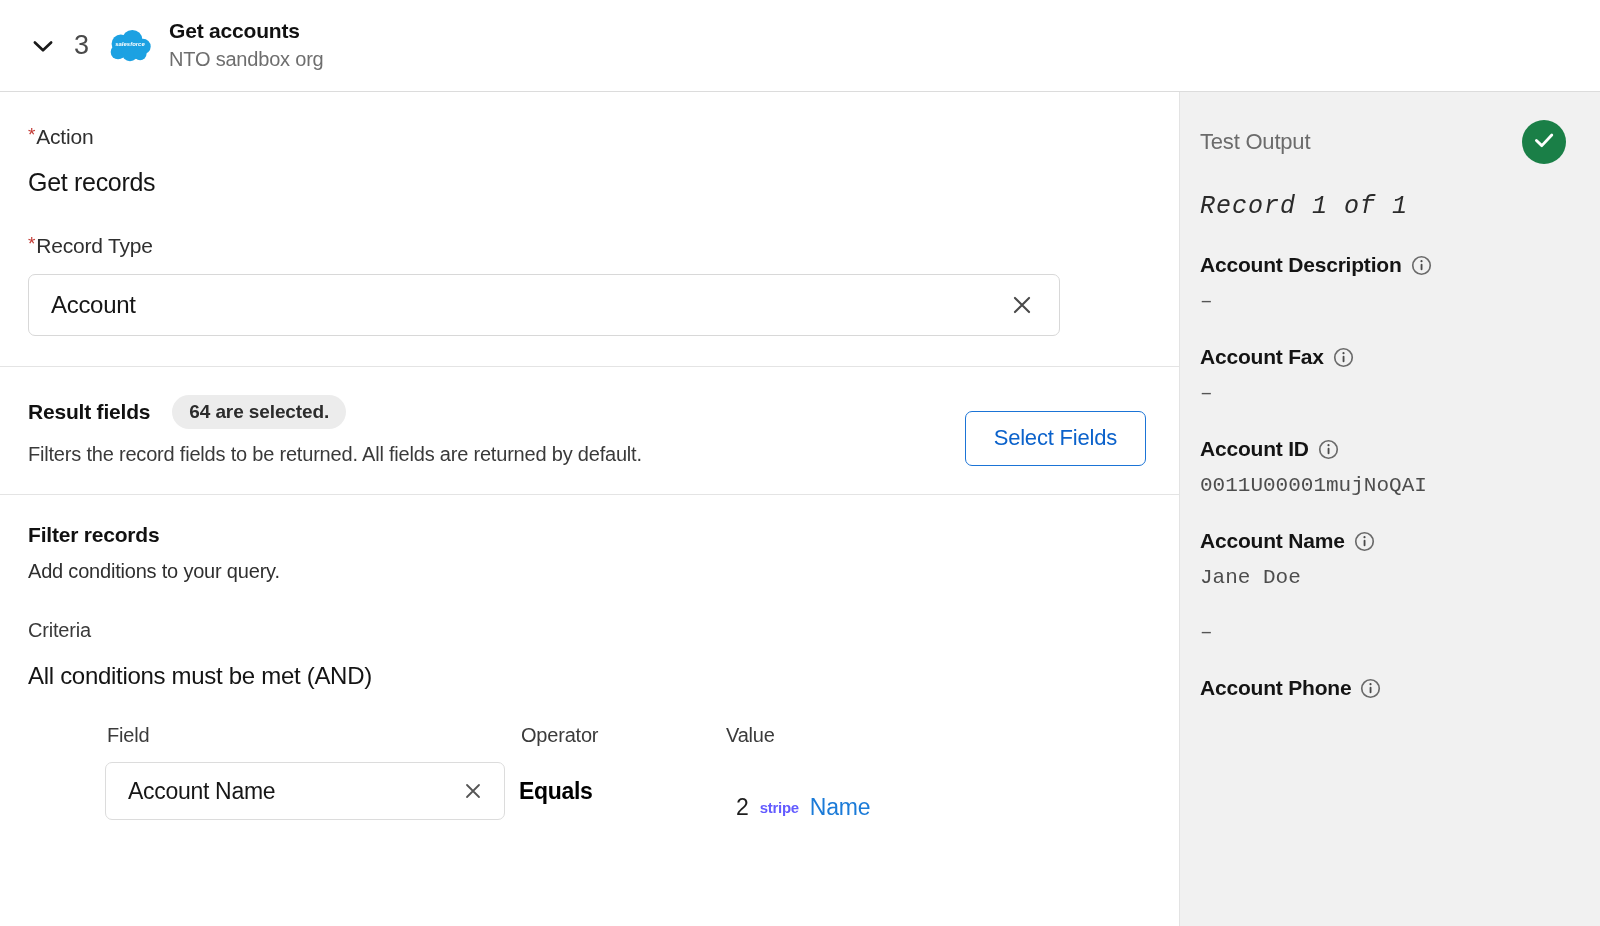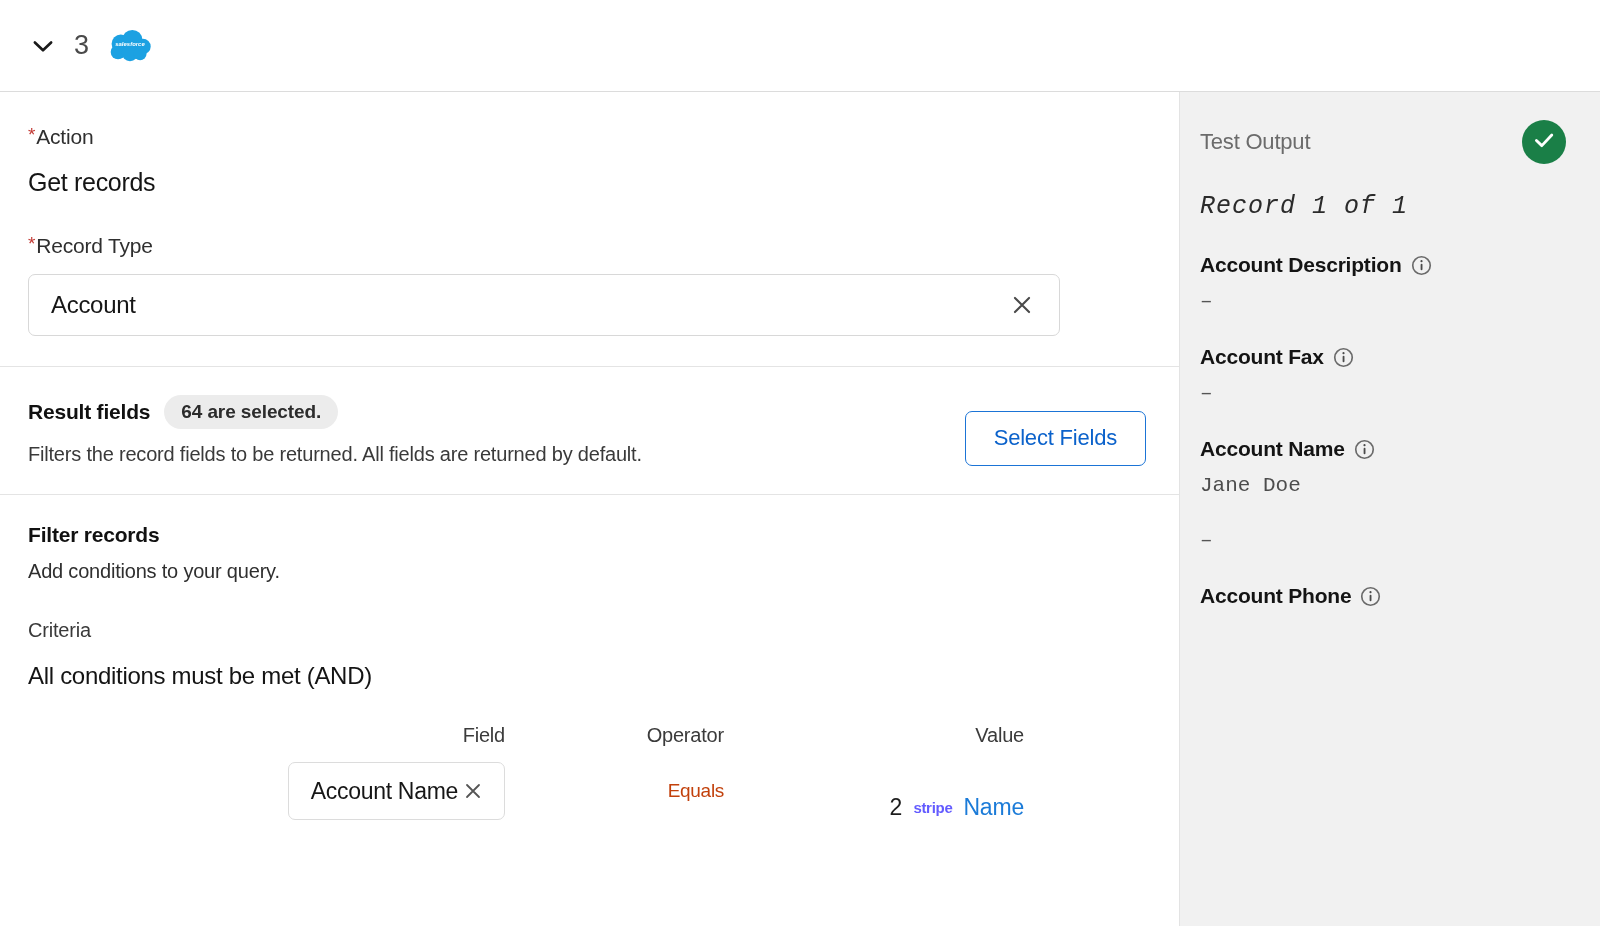--- a/index.html
+++ b/index.html
@@ -136,21 +136,21 @@
 
   
   .sec-result {
     padding-top: 28px;
     padding-bottom: 28px;
     position: relative;
     display: flex;
     align-items: flex-start;
   }
   .result-left { flex: 1 1 auto; }
-  .result-title-row { display: flex; align-items: center; }
+  .result-title-row { display: flex; align-items: center; gap: 8px; }
   .result-title {
     font-size: 21px;
     font-weight: bold;
     color: #111111;
     letter-spacing: -0.2px;
   }
   .pill {
     margin-left: 14px;
     background: #ececec;
     color: #2c2c2c;
@@ -210,21 +210,21 @@
     letter-spacing: -0.3px;
   }
 
   
   .condition-row {
     margin-top: 34px;
     margin-left: 77px;
     display: flex;
     align-items: flex-start;
   }
-  .cond-col { display: flex; flex-direction: column; align-items: flex-end; }
+  .cond-col { display: flex; flex-direction: column; }
   .col-field { width: 400px; }
   .col-operator { width: 205px; margin-left: 14px; }
   .col-value { width: 300px; gap: 16px; }
   .cond-head {
     font-size: 20px;
     color: #3b3b3b;
     margin-bottom: 15px;
     letter-spacing: -0.2px;
     padding-left: 2px;
   }
@@ -238,26 +238,27 @@
     padding: 0 16px 0 22px;
     cursor: pointer;
   }
   .cond-box .cb-value {
     flex: 1 1 auto;
     font-size: 23px;
     color: #161616;
     letter-spacing: -0.3px;
   }
   .cond-static {
-    font-size: 19px;
-    color: #c2410c;
+    font-size: 23px;
+    color: #000000;
     height: 58px;
     display: flex;
     align-items: center;
     letter-spacing: -0.3px;
+    font-weight: bold;
   }
   .value-token-wrap {
     height: 58px;
     display: flex;
     align-items: center;
     gap: 11px;
     padding-left: 12px;
   }
   .token-index { font-size: 23px; color: #1d1d1d; }
   .token-brand {
@@ -346,20 +347,24 @@
         <circle cx="55" cy="22" r="22"></circle>
         <circle cx="78" cy="36" r="17"></circle>
         <circle cx="24" cy="48" r="16"></circle>
         <circle cx="50" cy="50" r="18"></circle>
         <circle cx="72" cy="52" r="14"></circle>
       </g>
       <text x="50" y="36" font-family="Liberation Sans, sans-serif" font-size="13" font-weight="bold" font-style="italic" fill="#ffffff" text-anchor="middle">salesforce</text>
     </svg>
   </div>
 
+  <div class="step-titles">
+    <div class="step-title">Get accounts</div>
+    <div class="step-subtitle">NTO sandbox org</div>
+  </div>
 </div>
 
 <div class="body-split">
 
   <div class="left-pane">
 
     <div class="section sec-action">
       <div class="field-label">
         <span class="req-star">*</span><span>Action</span>
       </div>
@@ -470,20 +475,33 @@
                 <circle cx="12" cy="12" r="10" fill="none" stroke="#6a6a6a" stroke-width="1.9"></circle>
                 <circle cx="12" cy="7.0" r="1.25" fill="#4a4a4a"></circle>
                 <rect x="11.0" y="10.0" width="2.1" height="7.4" rx="1" fill="#4a4a4a"></rect>
               </svg>
             </span>
           </div>
           <div class="out-value empty">–</div>
         </div>
         <div class="out-field">
           <div class="out-label-row">
+            <span class="out-label">Account ID</span>
+            <span class="info-icon">
+              <svg width="21" height="21" viewBox="0 0 24 24">
+                <circle cx="12" cy="12" r="10" fill="none" stroke="#6a6a6a" stroke-width="1.9"></circle>
+                <circle cx="12" cy="7.0" r="1.25" fill="#4a4a4a"></circle>
+                <rect x="11.0" y="10.0" width="2.1" height="7.4" rx="1" fill="#4a4a4a"></rect>
+              </svg>
+            </span>
+          </div>
+          <div class="out-value">0011U00001mujNoQAI</div>
+        </div>
+        <div class="out-field">
+          <div class="out-label-row">
             <span class="out-label">Account Name</span>
             <span class="info-icon">
               <svg width="21" height="21" viewBox="0 0 24 24">
                 <circle cx="12" cy="12" r="10" fill="none" stroke="#6a6a6a" stroke-width="1.9"></circle>
                 <circle cx="12" cy="7.0" r="1.25" fill="#4a4a4a"></circle>
                 <rect x="11.0" y="10.0" width="2.1" height="7.4" rx="1" fill="#4a4a4a"></rect>
               </svg>
             </span>
           </div>
           <div class="out-value">Jane Doe</div>

